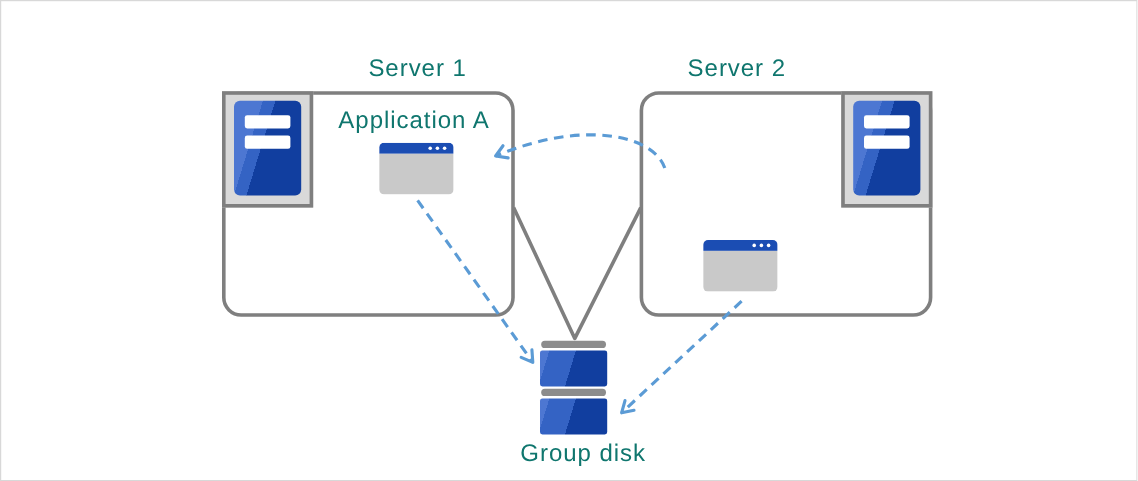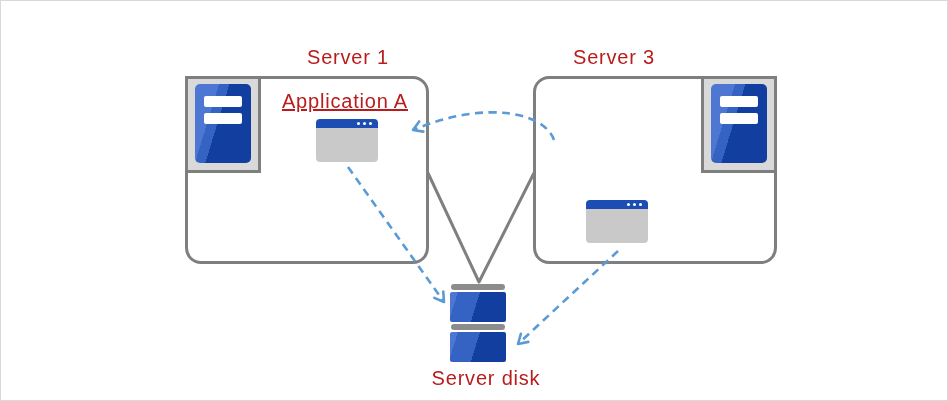--- a/index.html
+++ b/index.html
@@ -12,21 +12,21 @@
     position: relative;
     width: 948px;
     height: 401px;
     box-sizing: border-box;
     border: 1px solid #d8d8d8;
     background: #ffffff;
     overflow: hidden;
   }
   .label {
     position: absolute;
-    color: #b91c1c;
+    color: #0f766e;
     font-size: 20px;
     line-height: 21px;
     letter-spacing: 0.8px;
     text-align: center;
     white-space: nowrap;
   }
   .label.wrap { white-space: normal; }
 
   
   .server-box {
@@ -132,21 +132,21 @@
     left: 0;
     top: 0;
     width: 948px;
     height: 401px;
     pointer-events: none;
   }
 
   
   .lbl-server1 { left: 277px; top: 46px;  width: 140px; }
   .lbl-server2 { left: 543px; top: 46px;  width: 140px; }
-  .lbl-appa    { left: 264px; top: 90px;  width: 160px; text-decoration: underline; }
+  .lbl-appa    { left: 264px; top: 90px;  width: 160px; }
   .lbl-appb    { left: 538px; top: 173px; width: 160px; }
   .lbl-transfer{ left: 425px; top: 57px;  width: 110px; }
   .lbl-disk    { left: 405px; top: 367px; width: 160px; }
 </style>
 </head>
 <body>
 
 <div class="canvas">
 
   <div class="server-box s1"></div>
@@ -163,21 +163,21 @@
       <div class="window-dots">
           <i></i>
           <i></i>
           <i></i>
         </div>
     </div>
     <div class="window-body"></div>
   </div>
 
   <div class="server-box s2"></div>
-  <div class="label lbl-server2">Server 3</div>
+  <div class="label lbl-server2">Server 2</div>
   <div class="machine m2">
     <div class="tower">
       <div class="slot top"></div>
       <div class="slot bottom"></div>
     </div>
   </div>
   <div class="window-icon wb">
     <div class="window-titlebar">
       <div class="window-dots">
           <i></i>
@@ -187,21 +187,21 @@
     </div>
     <div class="window-body"></div>
   </div>
 
   <div class="disk">
     <div class="cap"></div>
     <div class="platter"></div>
     <div class="cap"></div>
     <div class="platter"></div>
   </div>
-  <div class="label lbl-disk">Server disk</div>
+  <div class="label lbl-disk">Group disk</div>
 
 
   <svg class="connectors" viewBox="0 0 948 401">
     <defs>
       <marker id="arrowBlue" viewBox="0 0 16 16" refX="12" refY="8" markerWidth="16" markerHeight="16" markerUnits="userSpaceOnUse" orient="auto">
         <path d="M 3 2.5 L 12 8 L 3 13.5" fill="none" stroke="#5b9bd5" stroke-width="2.6" stroke-linecap="round" stroke-linejoin="round"></path>
       </marker>
     </defs>
 
     <path d="M 427 172 L 478 281 L 533 172" fill="none" stroke="#7f7f7f" stroke-width="3" stroke-linejoin="round"></path>

